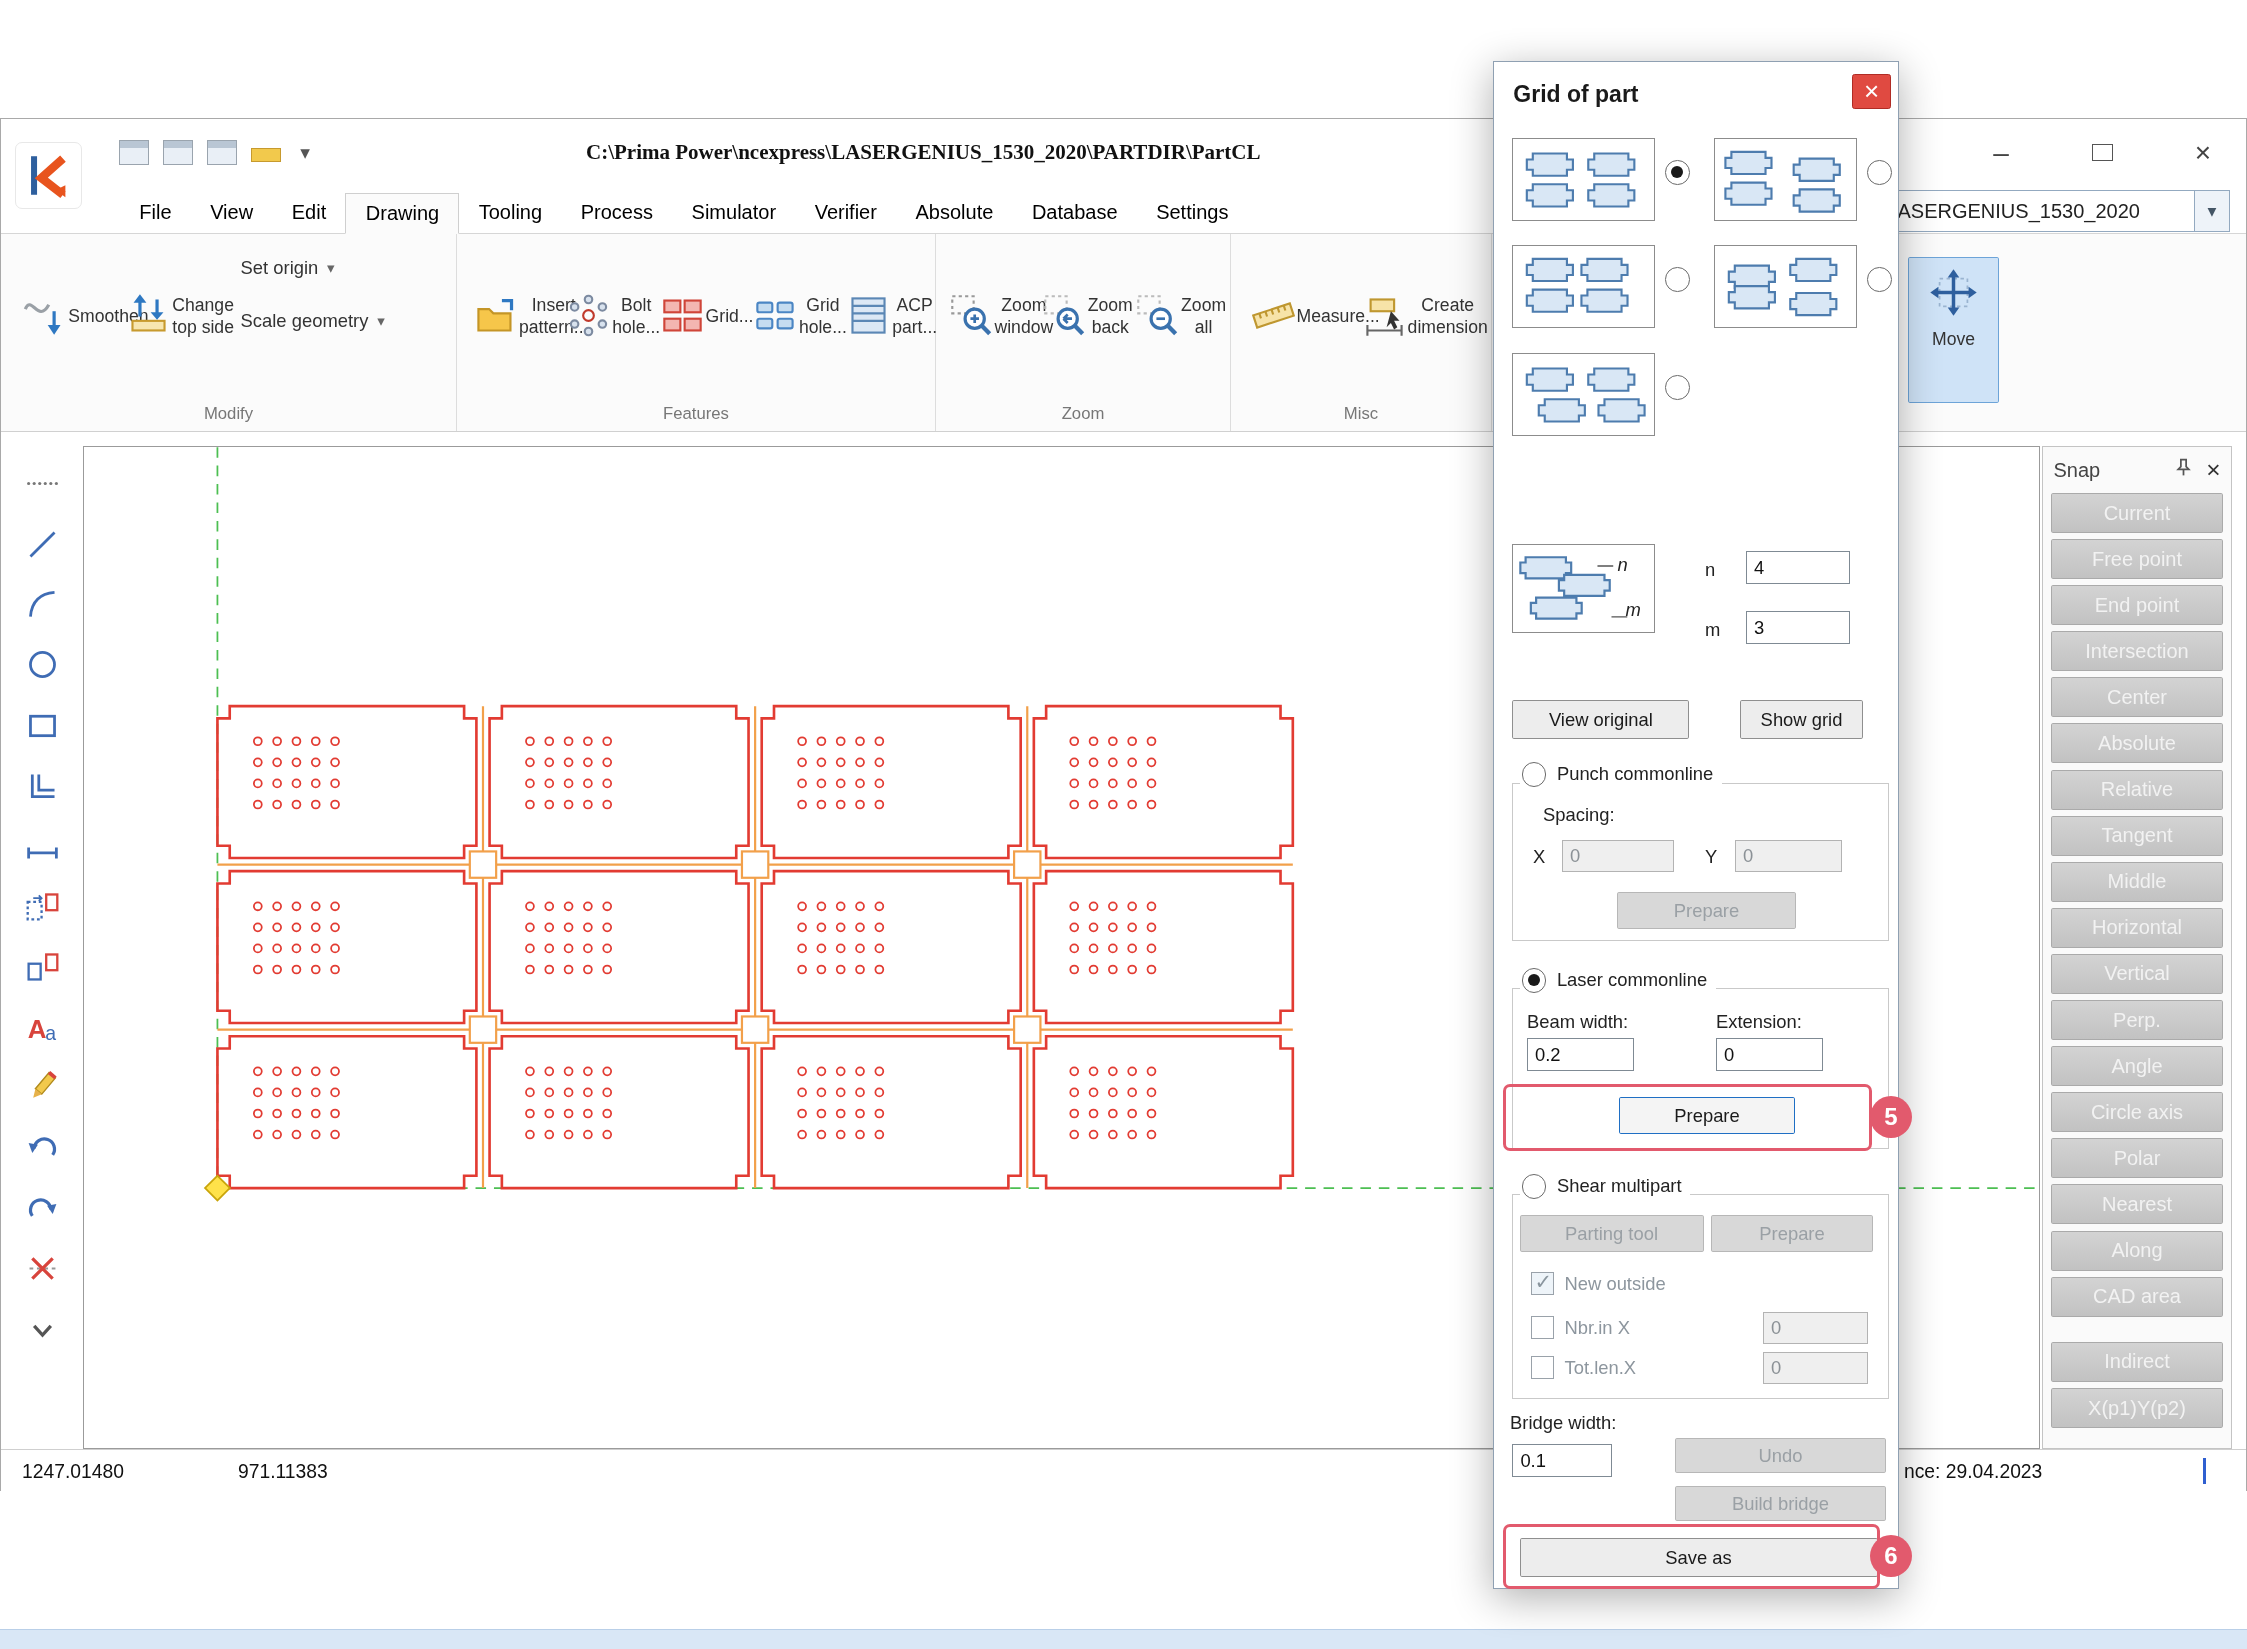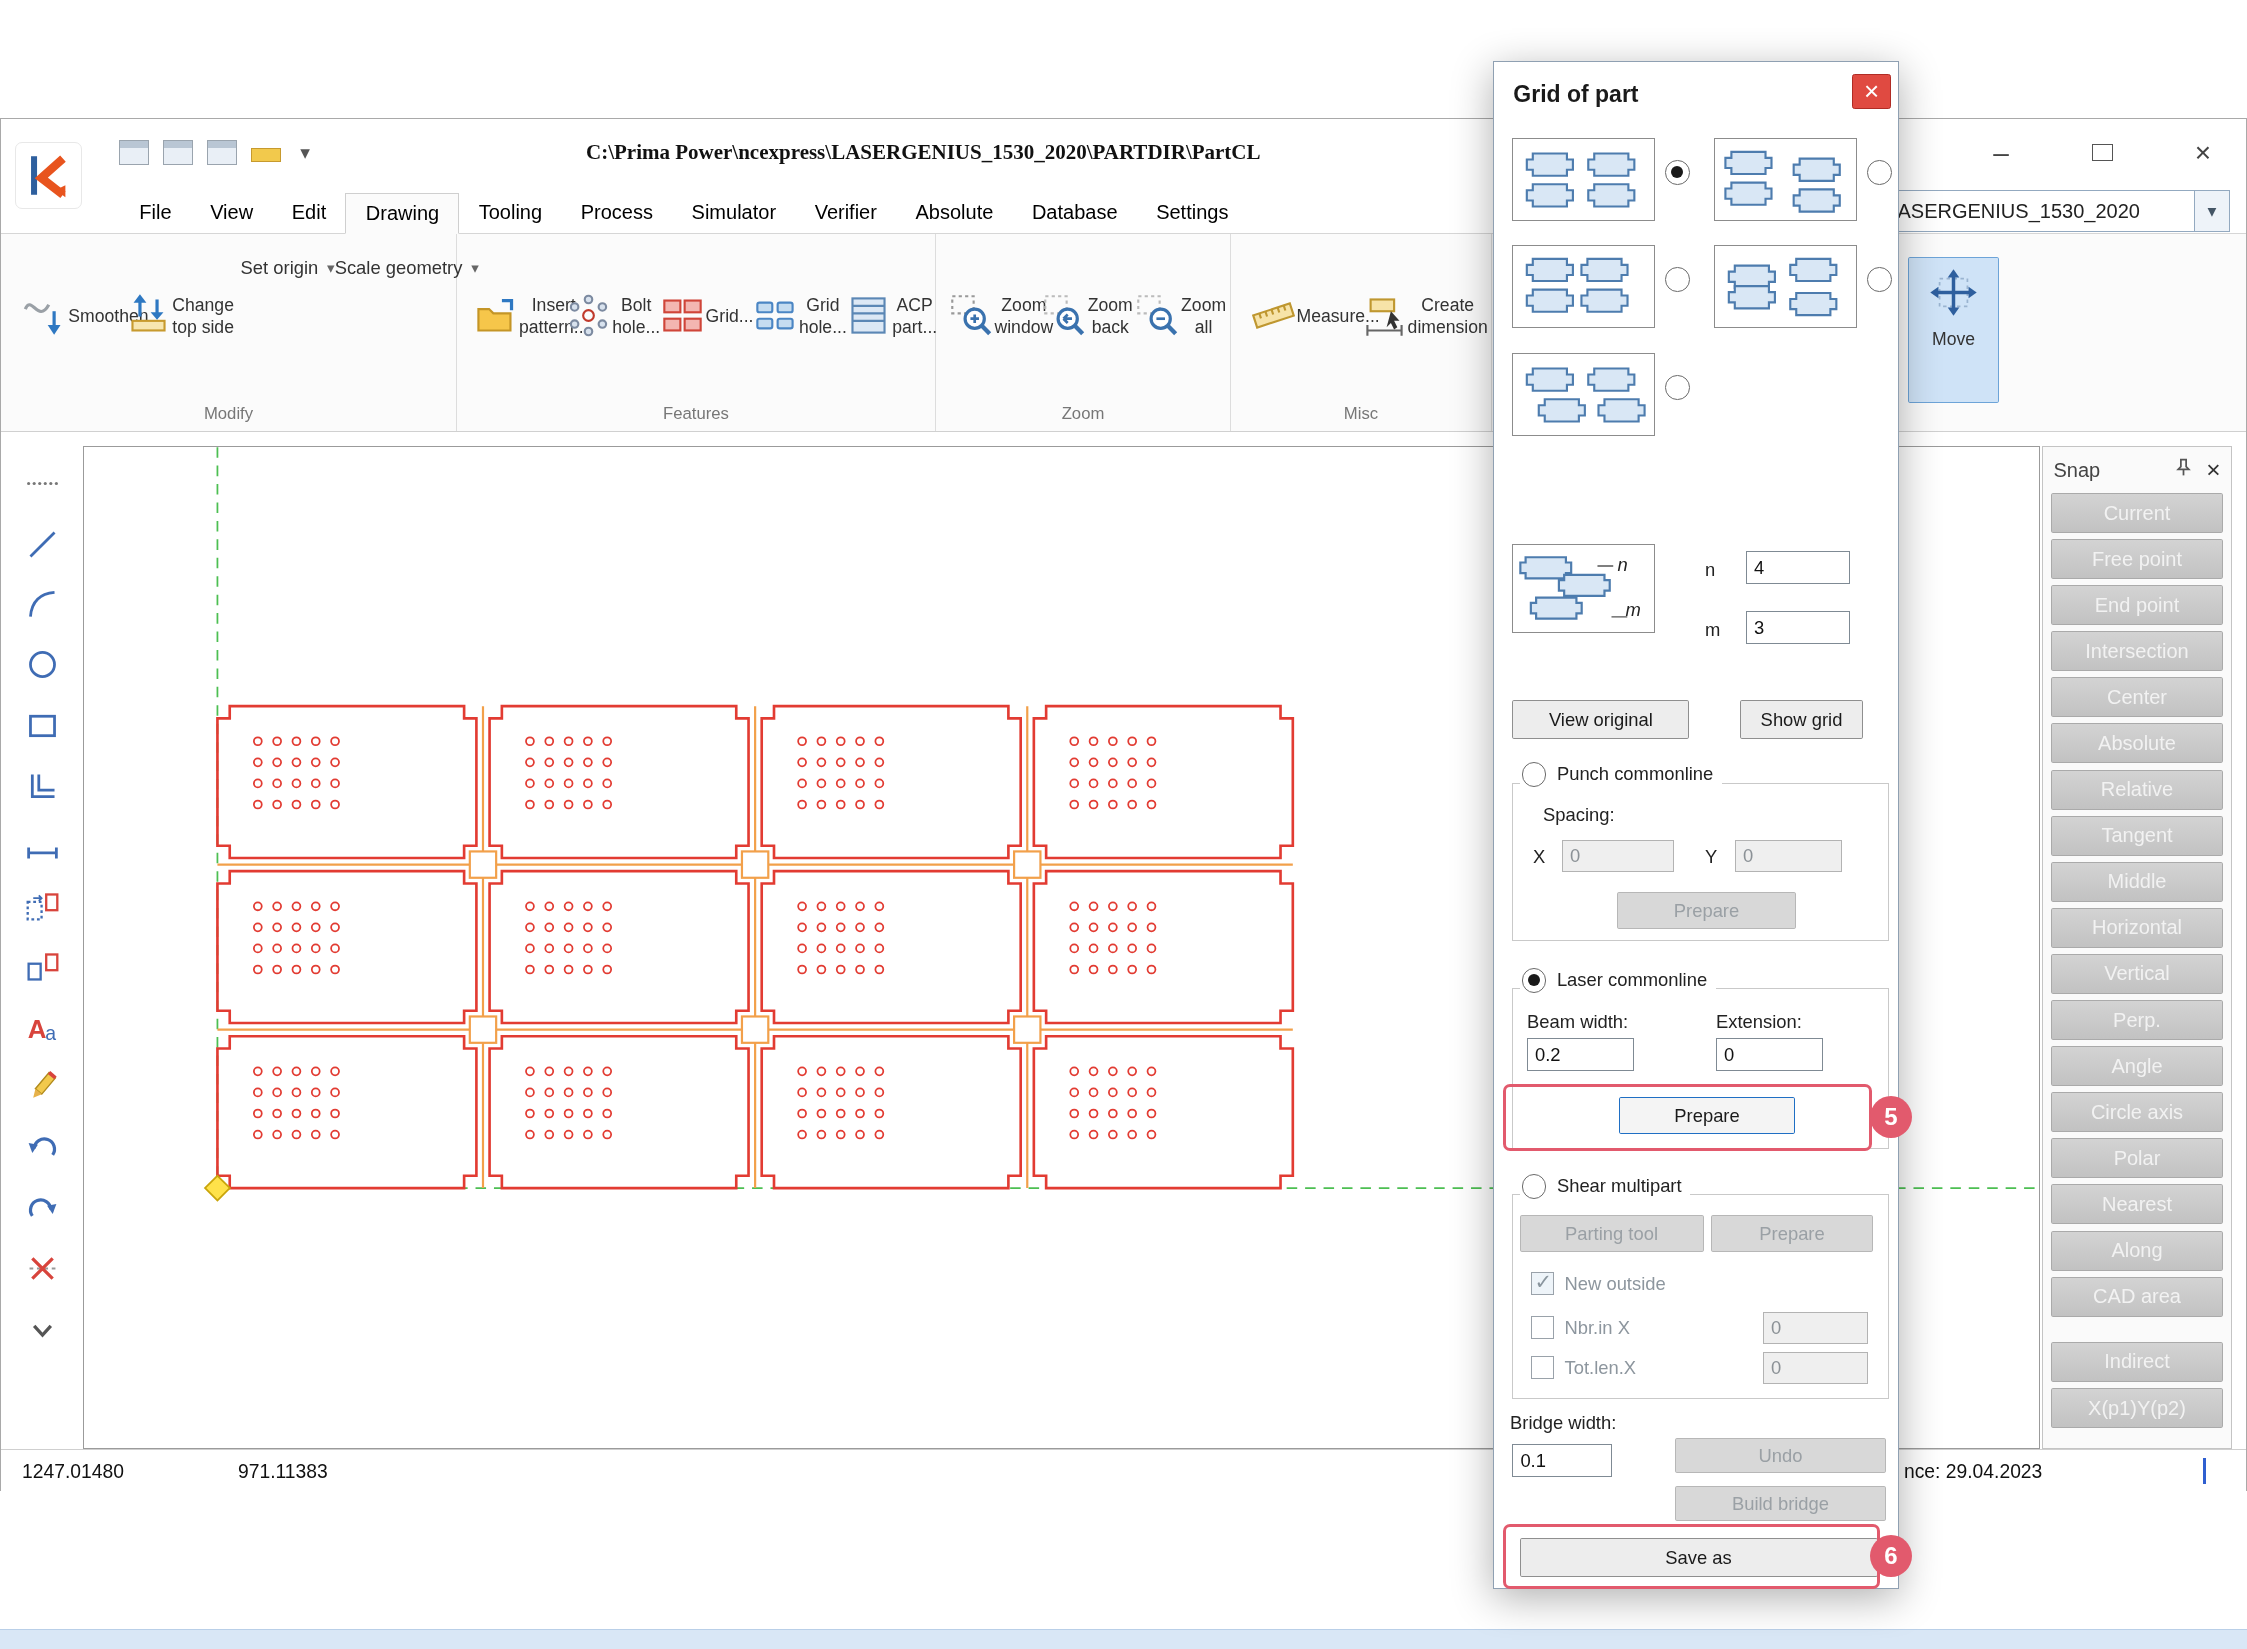--- a/index.html
+++ b/index.html
@@ -32,21 +32,21 @@
 
   
   #ribbon{position:absolute;left:0;top:115px;width:100%;height:198px;background:#fbfbfb;border-bottom:0.9px solid #d0d0d0;}
   .rgroup{position:absolute;top:0;height:100%;border-right:0.9px solid #ddd;}
   .rgroup-content{display:flex;align-items:flex-start;height:156px;}
   .rgroup-label{position:absolute;bottom:7px;left:0;width:100%;text-align:center;font-size:16.7px;color:#777;}
   .rbtn{width:88px;height:149px;margin-top:7px;display:flex;flex-direction:row;align-items:center;border:0.9px solid transparent;border-radius:2.6px;}
   .ric{height:68px;display:flex;align-items:center;justify-content:center;}
   .ric svg{width:47px;height:47px;}
   .rlabel{font-size:17.6px;color:#333;text-align:center;line-height:22px;margin-top:1.8px;}
-  .rstack{display:flex;flex-direction:row;margin-left:12.3px;text-align:right;}
+  .rstack{display:flex;flex-direction:column;margin-left:12.3px;text-align:right;}
   .rsmall{height:39px;margin-top:14px;display:flex;align-items:center;gap:8.8px;font-size:18.4px;color:#333;white-space:nowrap;}
   .rsmall .caret{color:#666;font-size:15px;}
   #move-btn{position:absolute;left:1907px;top:23px;width:91px;height:146px;background:#cfe3f7;border:0.9px solid #6da4d8;display:flex;flex-direction:column;align-items:center;border-radius:1.8px;}
 
   
   #workarea{position:absolute;left:0;top:327px;width:100%;height:1003px;background:#fff;}
   #left-toolbar{position:absolute;left:0;top:0;width:82px;height:100%;background:#fff;padding-top:5.3px;}
   .ltool{width:56px;height:56px;margin:4.4px auto;display:flex;align-items:center;justify-content:center;}
   .ltool svg{width:37px;height:37px;}
   #canvas{position:absolute;left:82px;top:0;width:1957px;height:1003px;background:#fff;border:0.9px solid #9b9b9b;}

